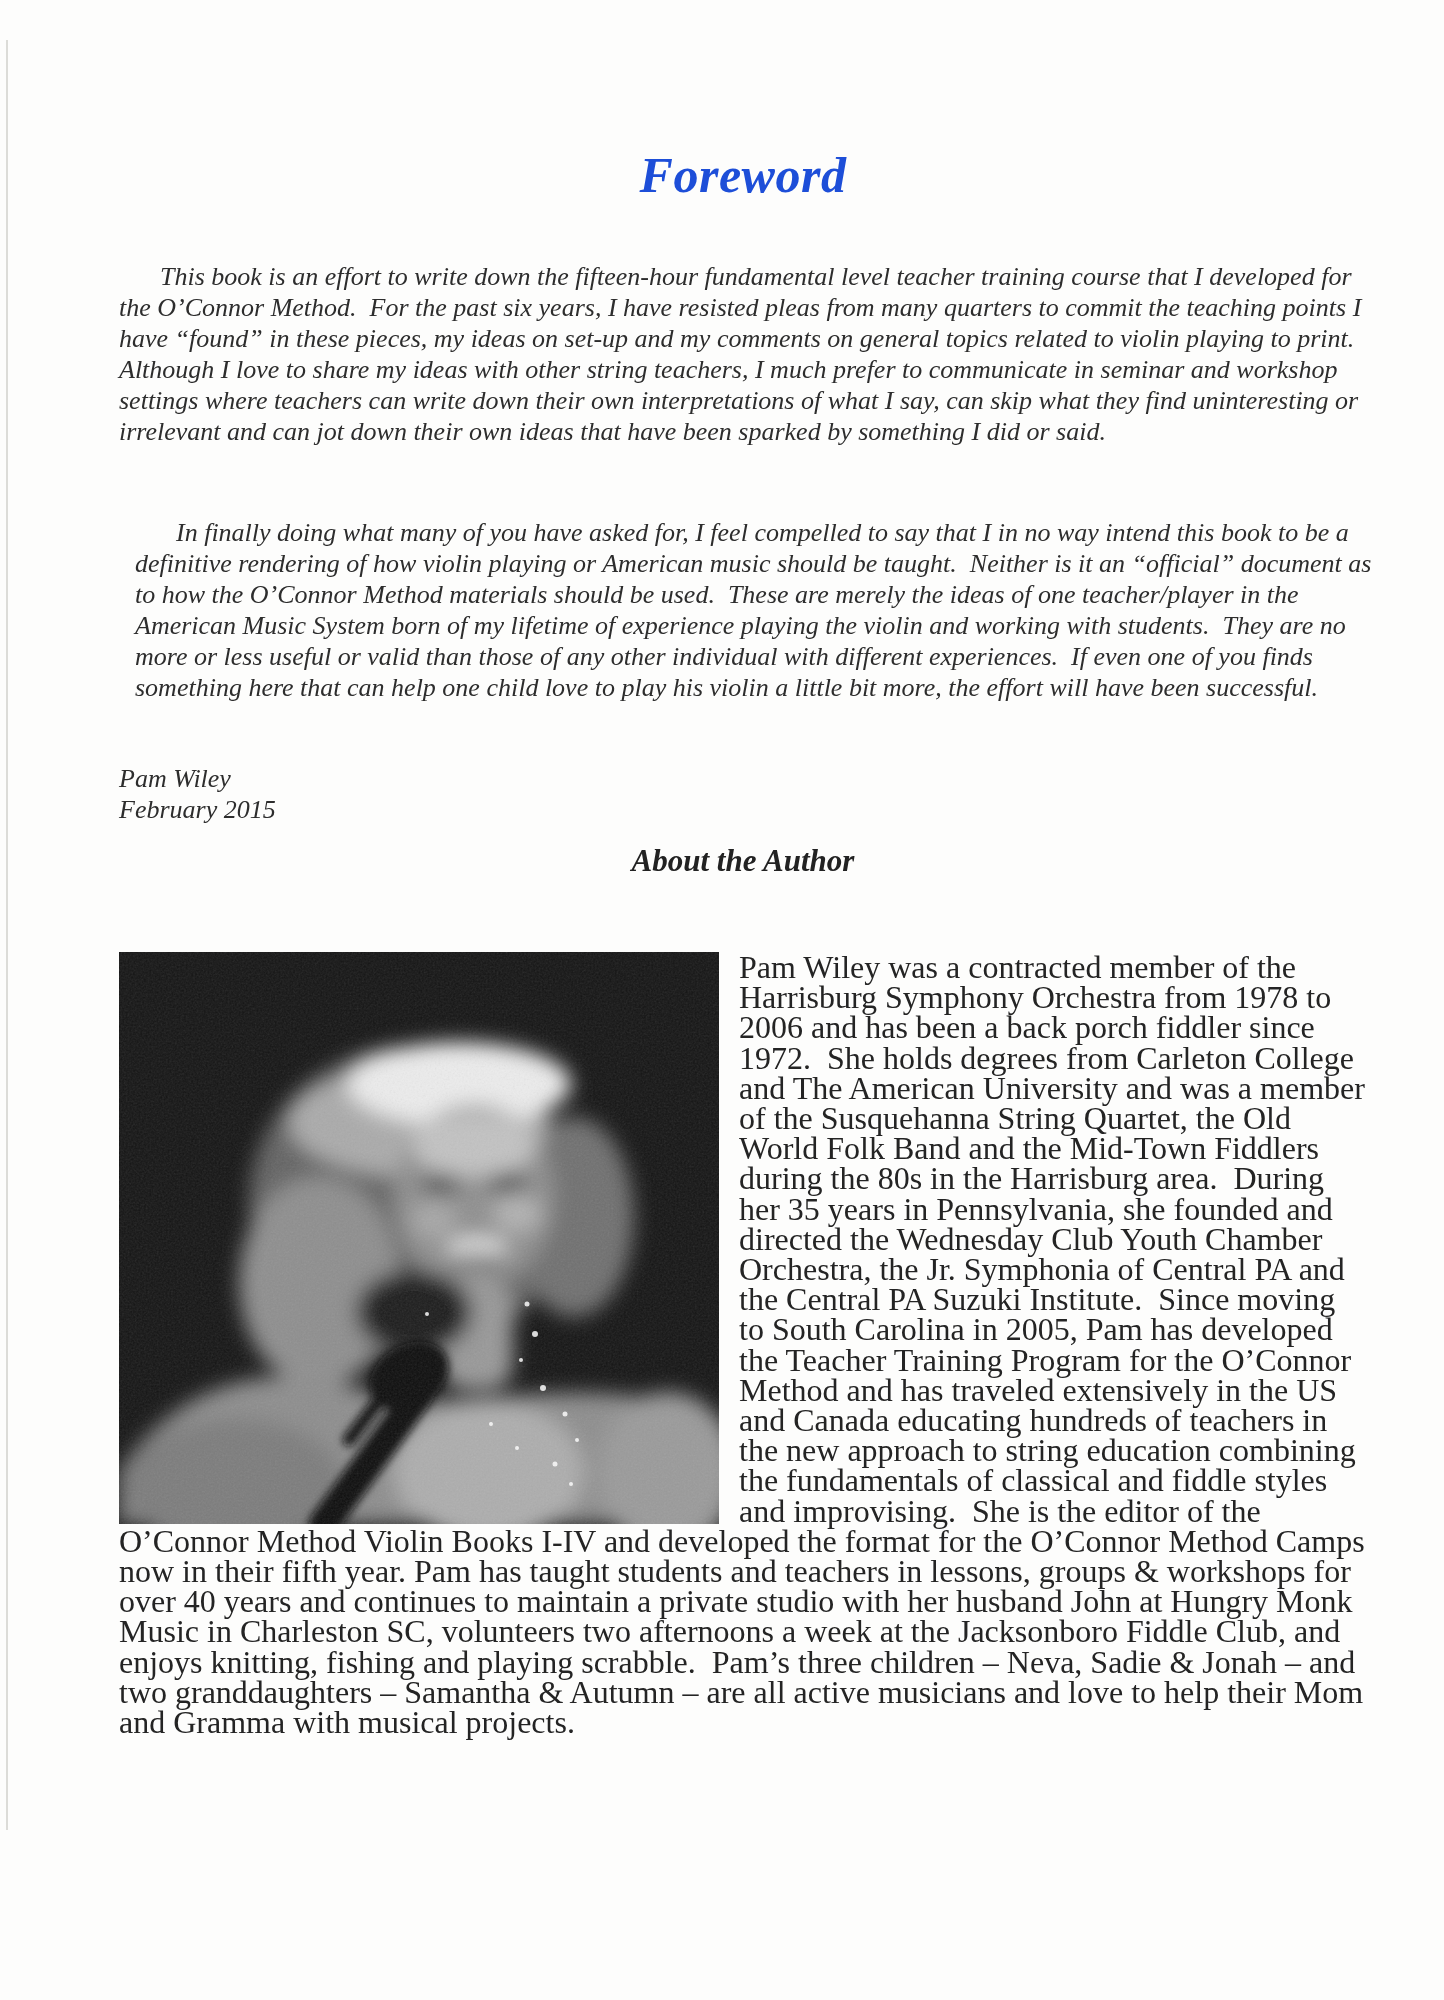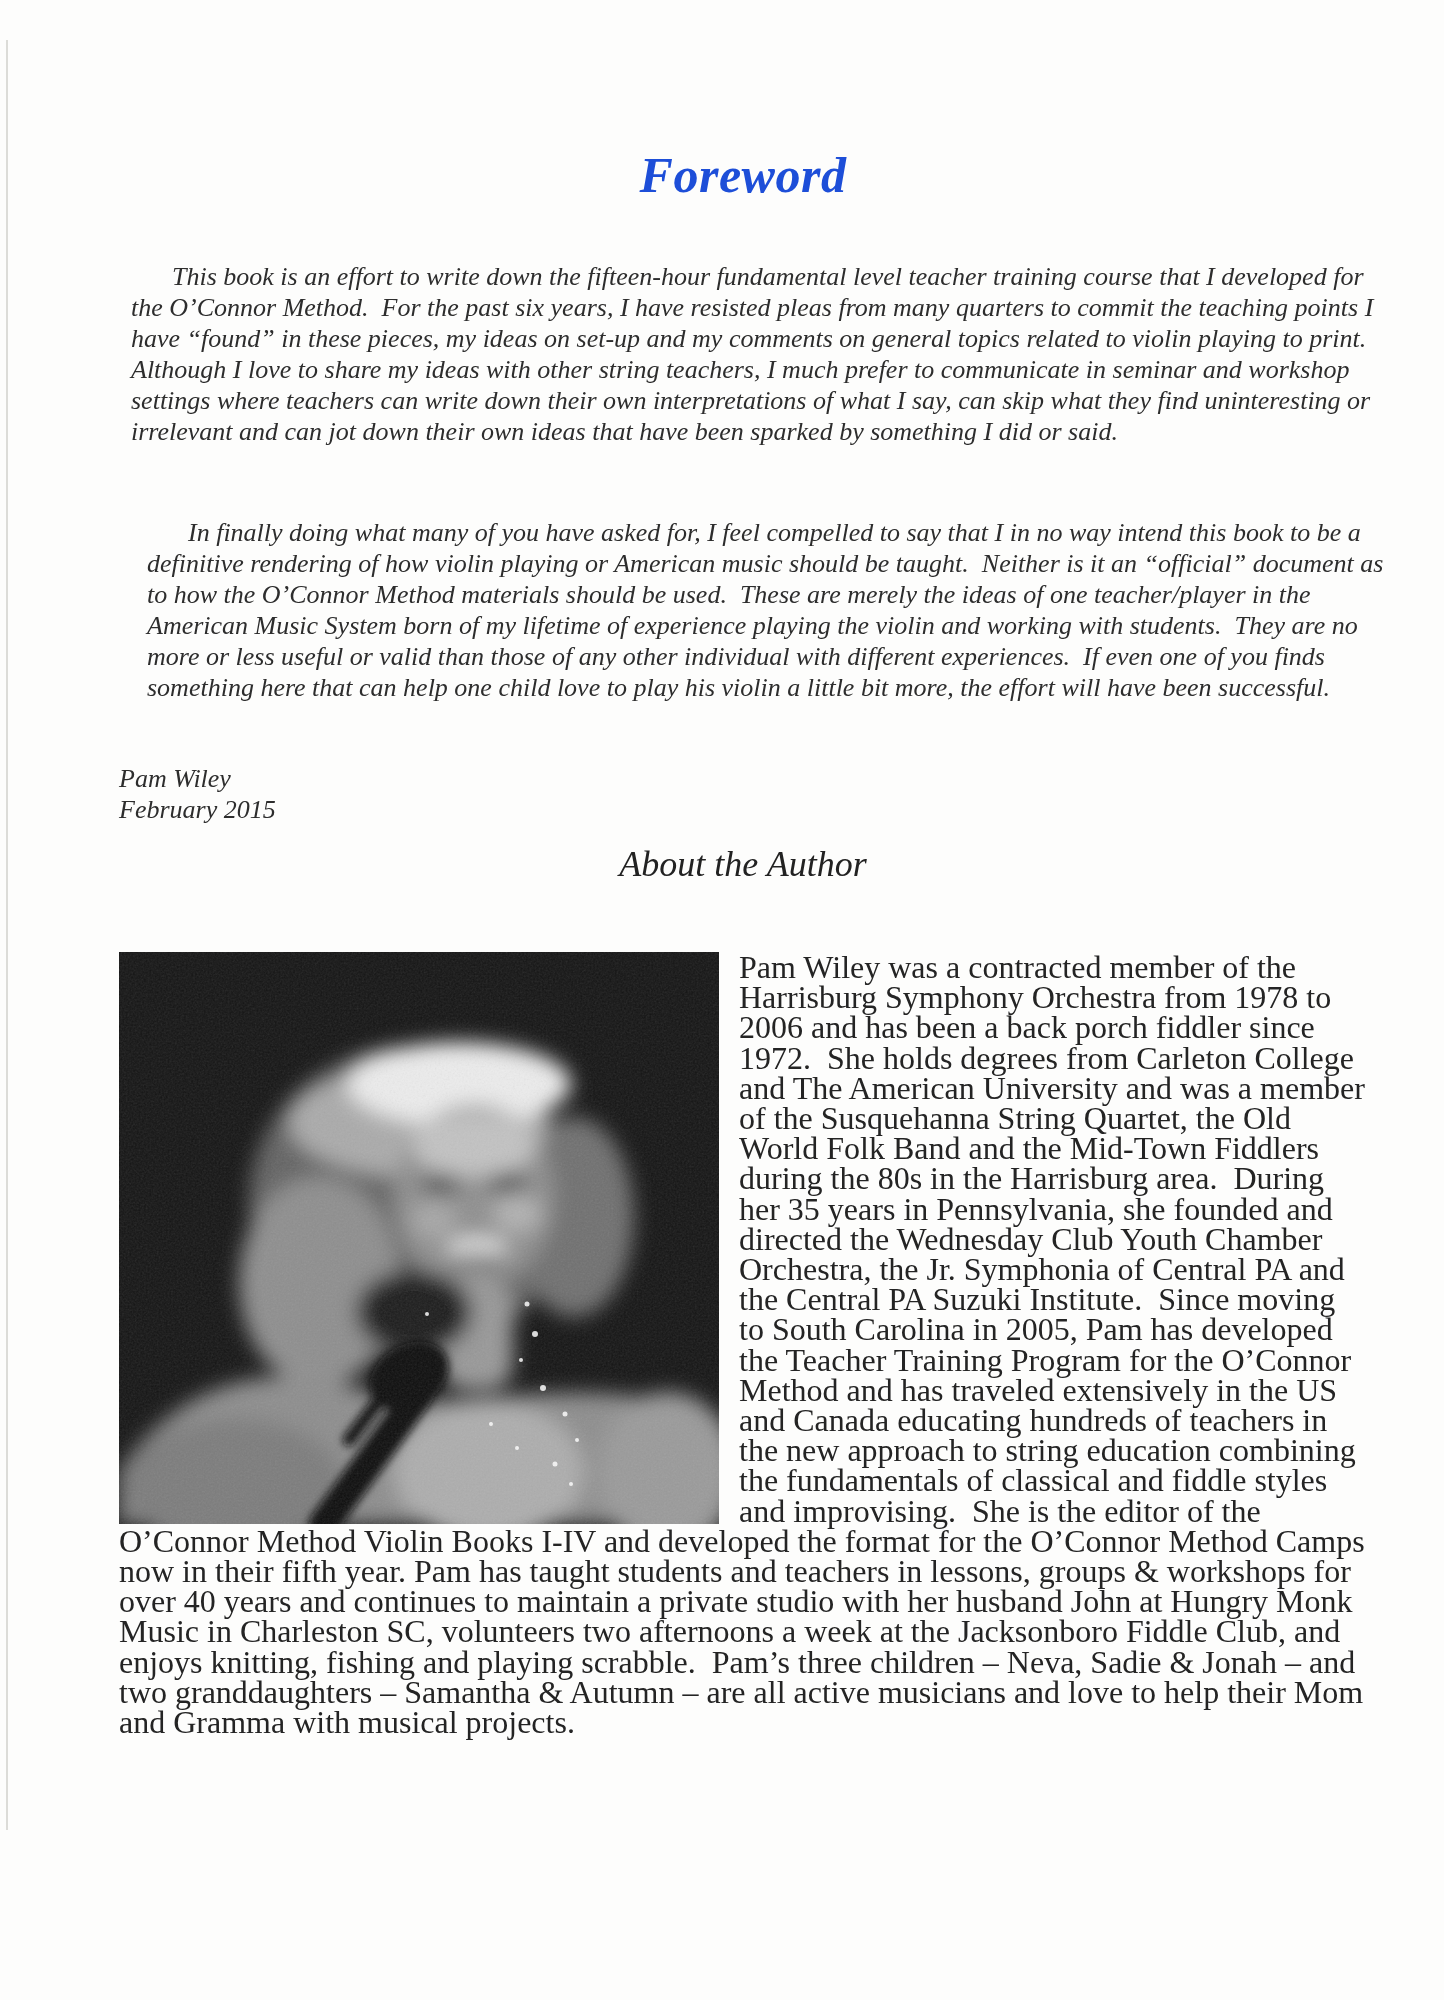--- a/index.html
+++ b/index.html
@@ -30,21 +30,21 @@
   .title {
     position: absolute; top: 146px; left: 0; width: 100%;
     margin: 0;
     text-align: center;
     font-size: 50px; font-weight: bold; font-style: italic;
     color: #1d4ed8;
     letter-spacing: 0.5px;
   }
 
   .fw-para {
-    position: absolute; left: 12px; width: 100%;
+    position: absolute; left: 0; width: 100%;
     margin: 0;
     font-style: italic;
     font-size: 26px; line-height: 31px;
     text-indent: 41px;
     white-space: pre-wrap;
     color: #2d2d2d;
   }
   .fw-para.p1 { top: 261px; }
   .fw-para.p2 { top: 517px; margin-left: 16px; }
 
@@ -52,21 +52,21 @@
     position: absolute; top: 763px; left: 0;
     font-style: italic;
     font-size: 26px; line-height: 31px;
     color: #2d2d2d;
   }
 
   .about-heading {
     position: absolute; top: 843px; left: 0; width: 100%;
     margin: 0;
     text-align: center;
-    font-size: 36px; font-weight: normal; font-style: italic;
+    font-size: 31px; font-weight: bold; font-style: italic;
     color: #222;
   }
 
   .bio-block {
     position: absolute; top: 952px; left: 0; width: 100%;
     font-size: 32px; line-height: 30.2px;
     color: #242424;
   }
   .photo {
     float: left;

